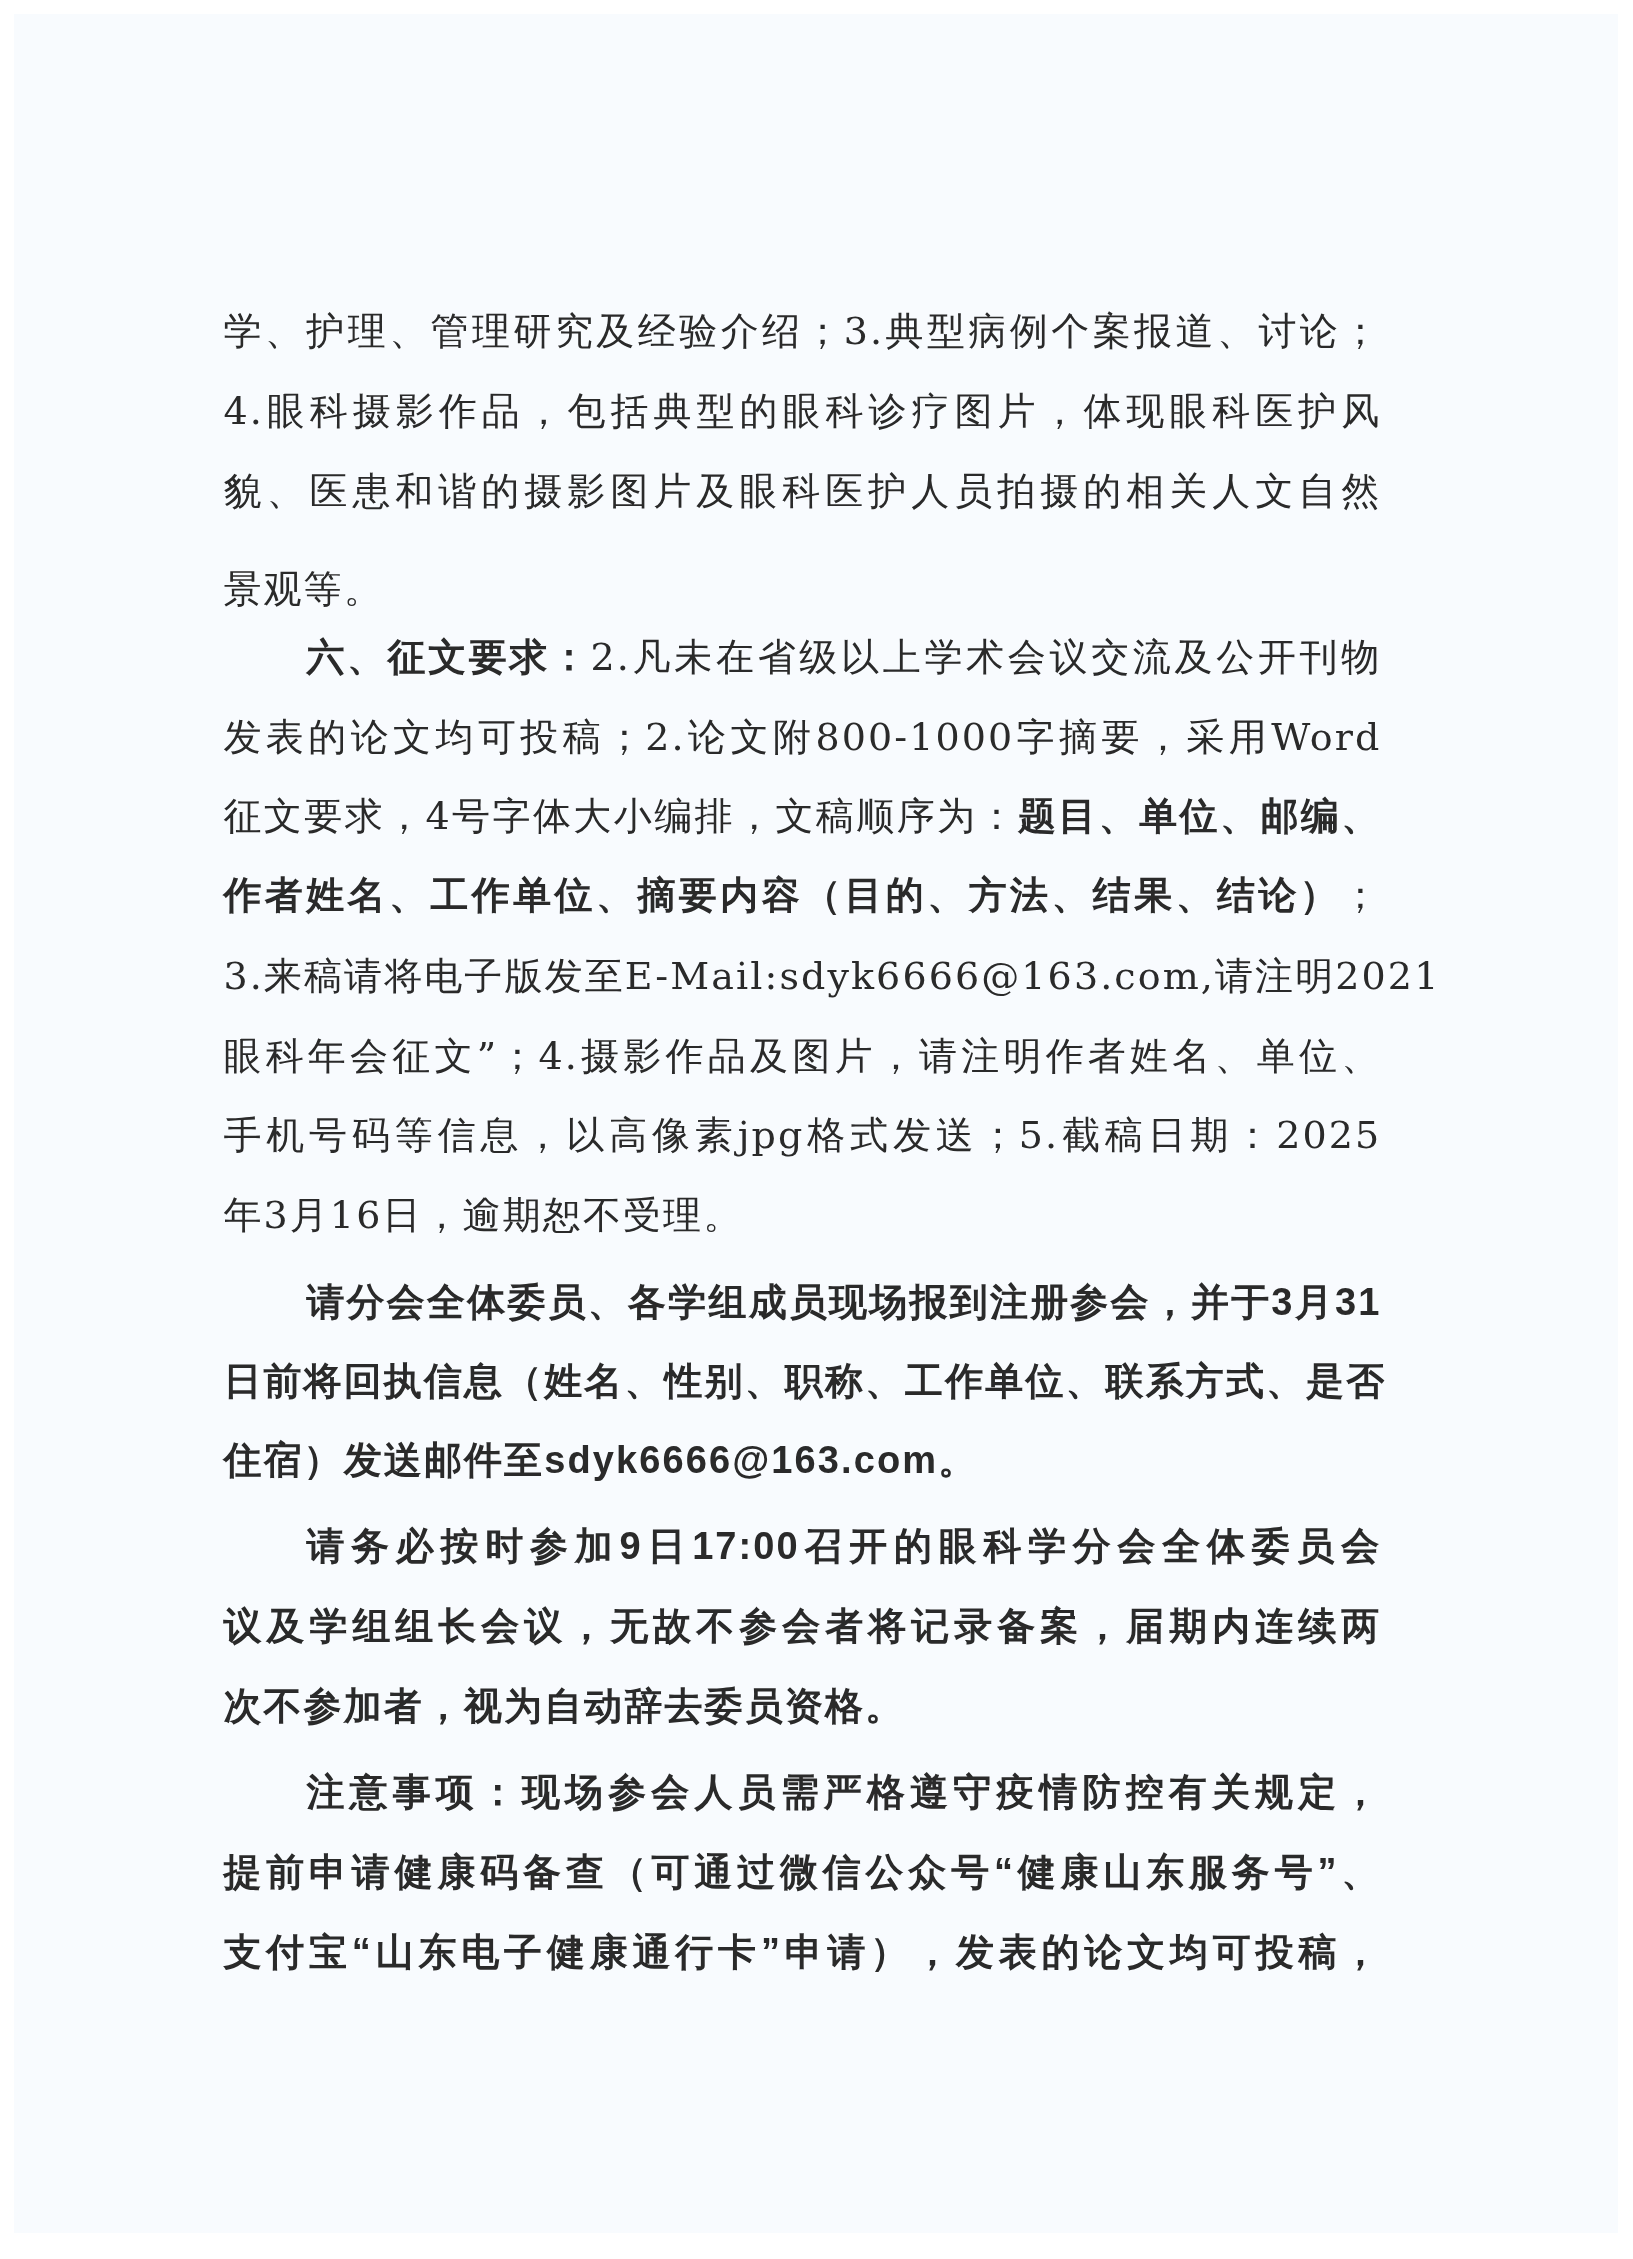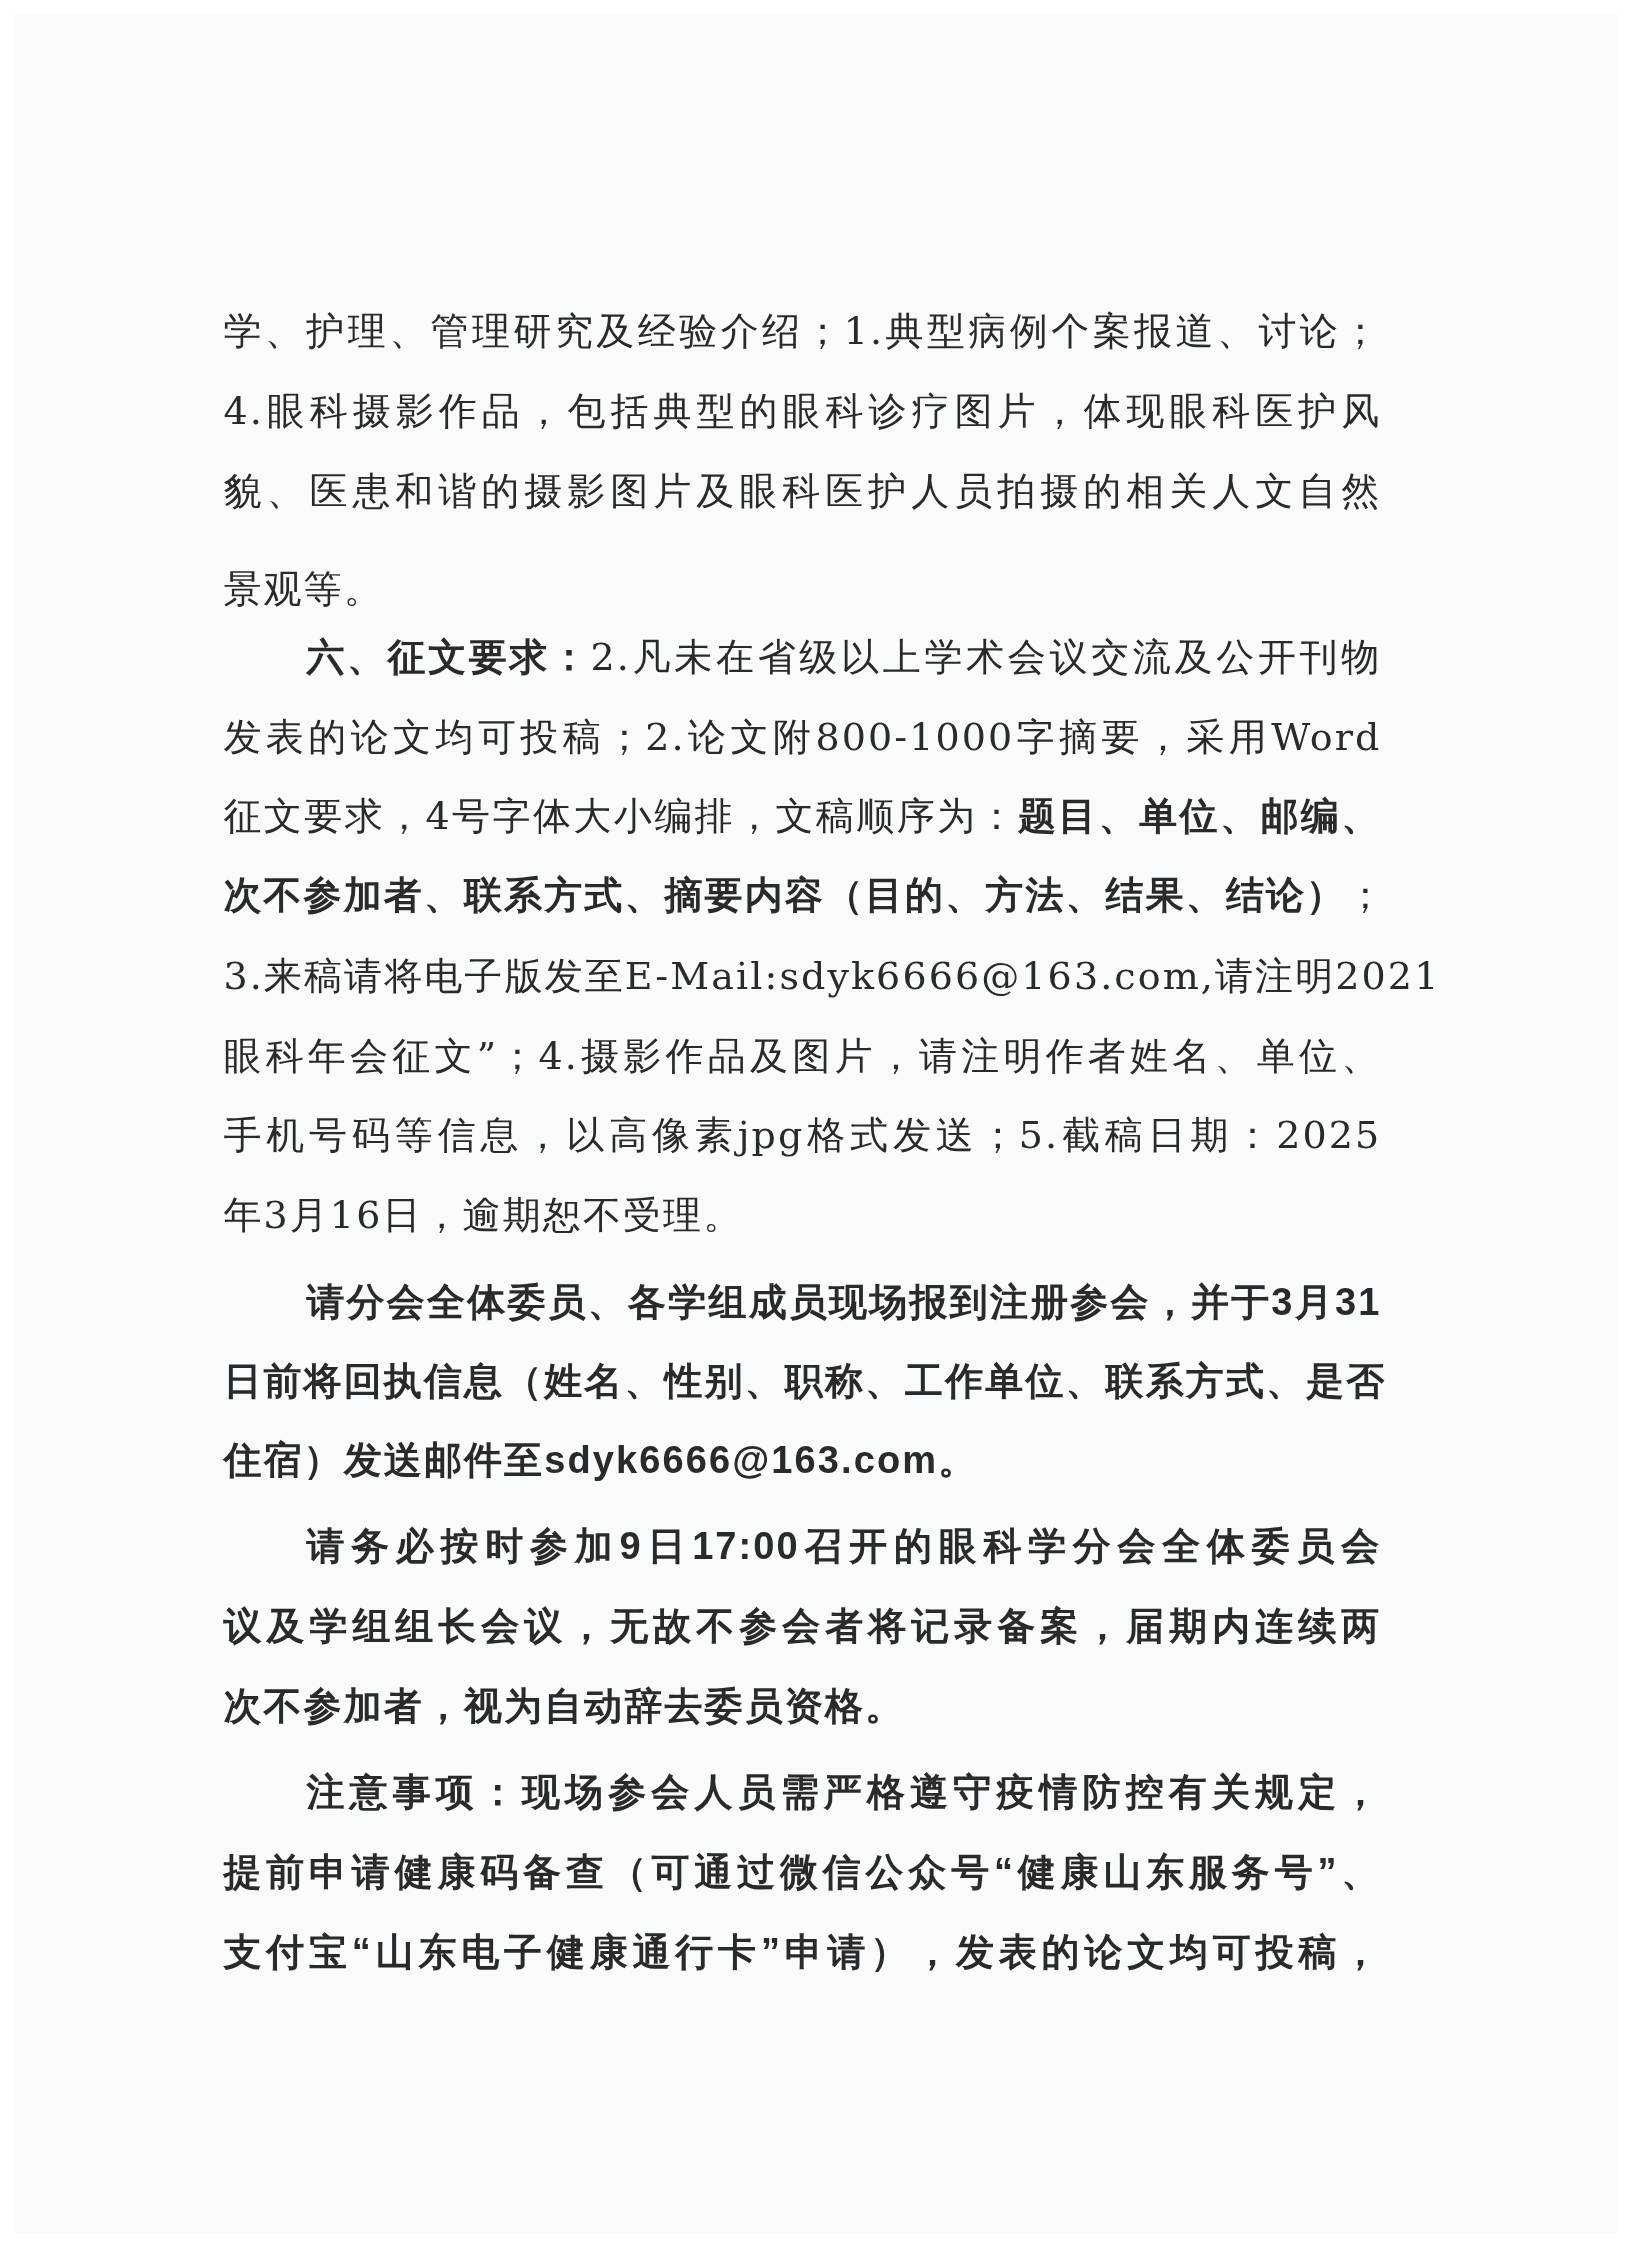--- a/index.html
+++ b/index.html
@@ -23,36 +23,36 @@
   .justify { text-align: justify; text-align-last: justify; }
   .b { font-weight: bold; font-family: "DejaVu Sans", "Liberation Sans", sans-serif; letter-spacing: 1px; }
   .sb { font-family: Liberation Sans, sans-serif; font-weight: bold; }
 </style>
 </head>
 <body>
 
 <div class="scan">
 
   <div>
-    <div class="line justify" style="top:288px">学、护理、管理研究及经验介绍；1.典型病例个案报道、讨论；</div>
+    <div class="line justify" style="top:288px">学、护理、管理研究及经验介绍；3.典型病例个案报道、讨论；</div>
     <div class="line justify" style="top:368px">4.眼科摄影作品，包括典型的眼科诊疗图片，体现眼科医护风</div>
     <div class="line justify" style="top:448px">貌、医患和谐的摄影图片及眼科医护人员拍摄的相关人文自然</div>
     <div class="line" style="top:546px">景观等。</div>
   </div>
 
   <div>
     <div class="line indent justify" style="top:614px">
       <span class="b">六、征文要求：</span><span>2.凡未在省级以上学术会议交流及公开刊物</span>
     </div>
     <div class="line justify" style="top:694px">发表的论文均可投稿；2.论文附800-1000字摘要，采用Word</div>
     <div class="line justify" style="top:773px">
       <span>征文要求，4号字体大小编排，文稿顺序为：</span><span class="sb">题目、单位、邮编、</span>
     </div>
     <div class="line justify" style="top:852px">
-      <span class="sb">次不参加者、联系方式、摘要内容（目的、方法、结果、结论）</span><span>；</span>
+      <span class="sb">作者姓名、工作单位、摘要内容（目的、方法、结果、结论）</span><span>；</span>
     </div>
     <div class="line justify" style="top:933px">3.来稿请将电子版发至E-Mail:sdyk6666@163.com,请注明2021</div>
     <div class="line justify" style="top:1013px">眼科年会征文”；4.摄影作品及图片，请注明作者姓名、单位、</div>
     <div class="line justify" style="top:1092px">手机号码等信息，以高像素jpg格式发送；5.截稿日期：2025</div>
     <div class="line" style="top:1172px">年3月16日，逾期恕不受理。</div>
   </div>
 
   <div>
     <div class="line indent justify sb" style="top:1259px">请分会全体委员、各学组成员现场报到注册参会，并于3月31</div>
     <div class="line justify sb" style="top:1338px">日前将回执信息（姓名、性别、职称、工作单位、联系方式、是否</div>

